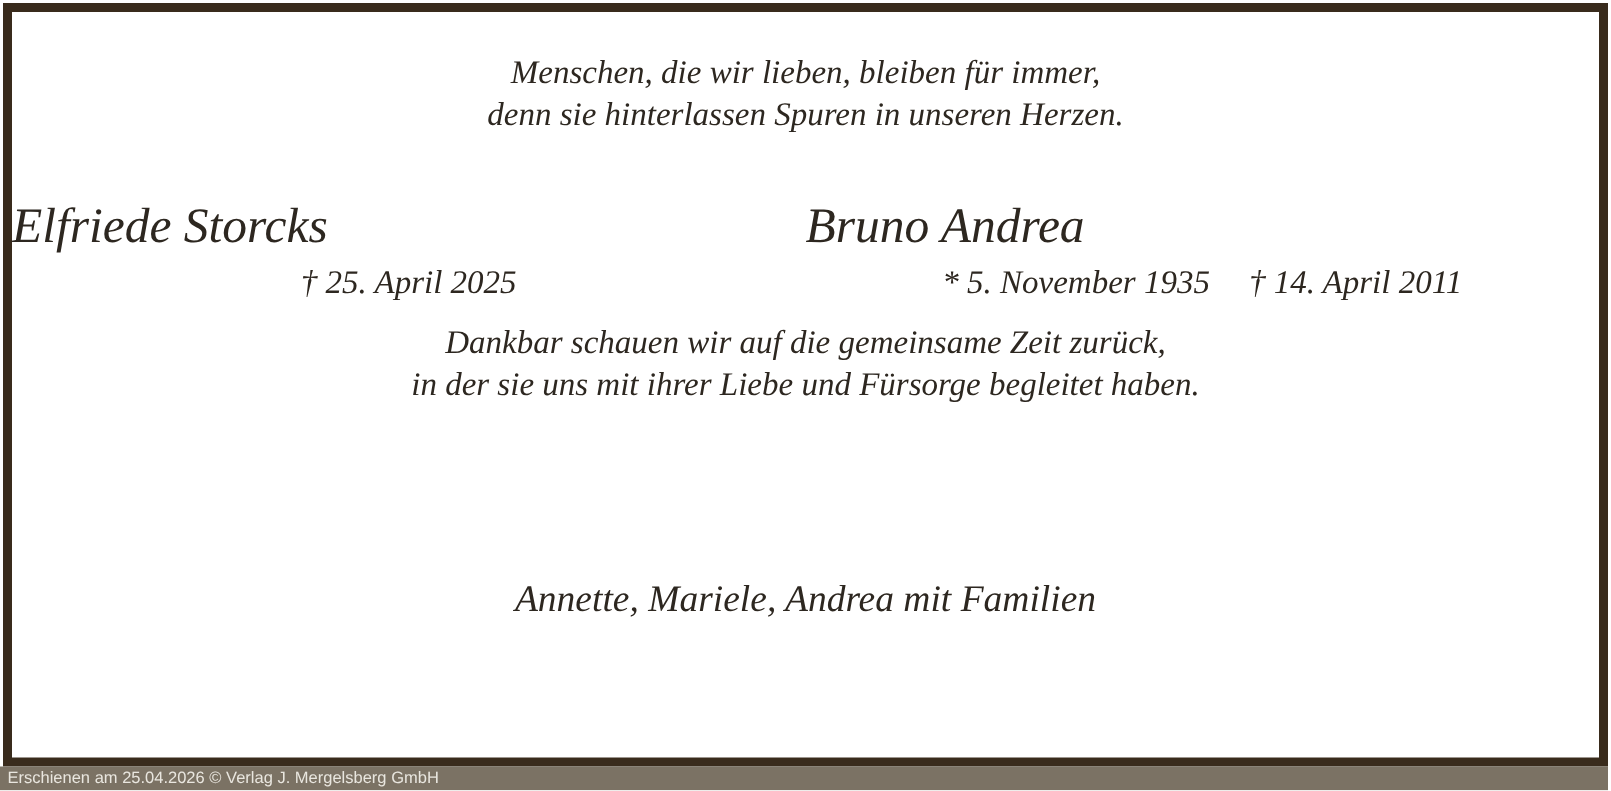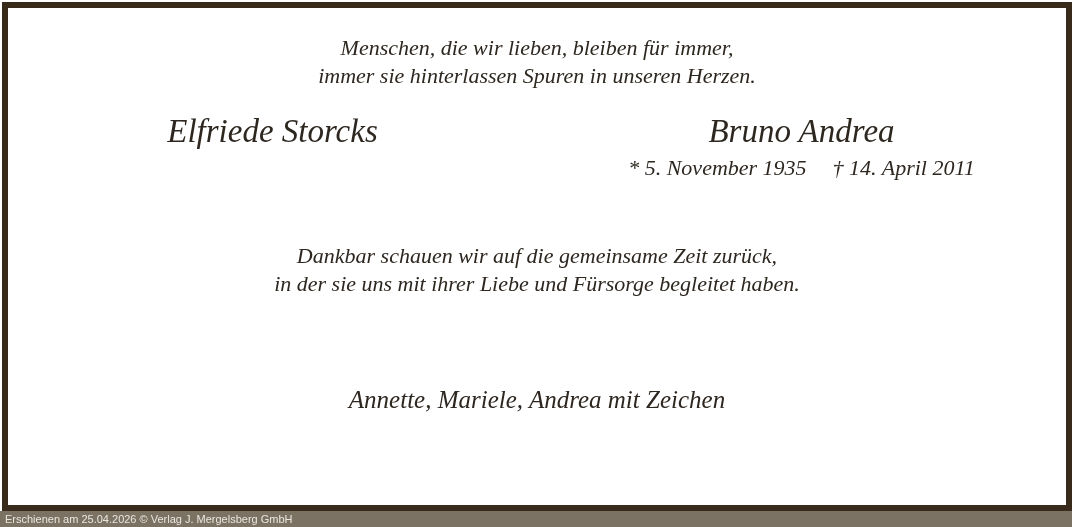--- a/index.html
+++ b/index.html
@@ -28,32 +28,32 @@
     font-size: 22px;
     line-height: 28px;
     white-space: nowrap;
   }
   .quote       { top: 26px; }
   .names-row {
     position: absolute;
     top: 102px; left: 0; right: 0;
     display: flex;
   }
-  .person { flex: 1 1 50%; text-align: center; font-style: italic; }
+  .person { flex: 1 1 50%; text-align: left; font-style: italic; margin-top: 20px; }
   .pname  { font-size: 33px; line-height: 42px; white-space: nowrap; }
   .pdates {
     margin-top: 2px;
     font-size: 22px;
     line-height: 28px;
     display: flex;
     justify-content: center;
     gap: 26px;
     white-space: nowrap;
   }
-  .gratitude   { top: 206px; margin-top: 28px; }
+  .gratitude   { top: 206px; }
   .candle      { top: 285px; }
   .family-line { top: 376px; font-size: 25px; line-height: 32px; }
   .closing     { top: 444px; }
   .footer-bar {
     position: absolute;
     left: 0; right: 2px; bottom: 0;
     height: 16px;
     background: #7b7264;
     display: flex;
     align-items: center;
@@ -70,45 +70,46 @@
 </style>
 </head>
 <body>
 
 <div class="page">
   <div class="card">
     <div class="card-inner">
 
       <div class="line quote">
         <div>Menschen, die wir lieben, bleiben für immer,</div>
-        <div>immer sie hinterlassen Spuren in unseren Herzen.</div>
+        <div>denn sie hinterlassen Spuren in unseren Herzen.</div>
       </div>
 
       <div class="names-row">
         <div class="person">
           <div class="pname">Elfriede Storcks</div>
           <div class="pdates">
+            <span>† 25. April 2025</span>
           </div>
         </div>
         <div class="person">
           <div class="pname">Bruno Andrea</div>
           <div class="pdates">
             <span>* 5. November 1935</span>
             <span>† 14. April 2011</span>
           </div>
         </div>
       </div>
 
       <div class="line gratitude">
         <div>Dankbar schauen wir auf die gemeinsame Zeit zurück,</div>
         <div>in der sie uns mit ihrer Liebe und Fürsorge begleitet haben.</div>
       </div>
 
 
-      <div class="line family-line">Annette, Mariele, Andrea mit Zeichen</div>
+      <div class="line family-line">Annette, Mariele, Andrea mit Familien</div>
 
 
     </div>
   </div>
 
   <div class="footer-bar">
     <span>Erschienen am 25.04.2026 © Verlag J. Mergelsberg GmbH</span>
   </div>
 </div>
 

